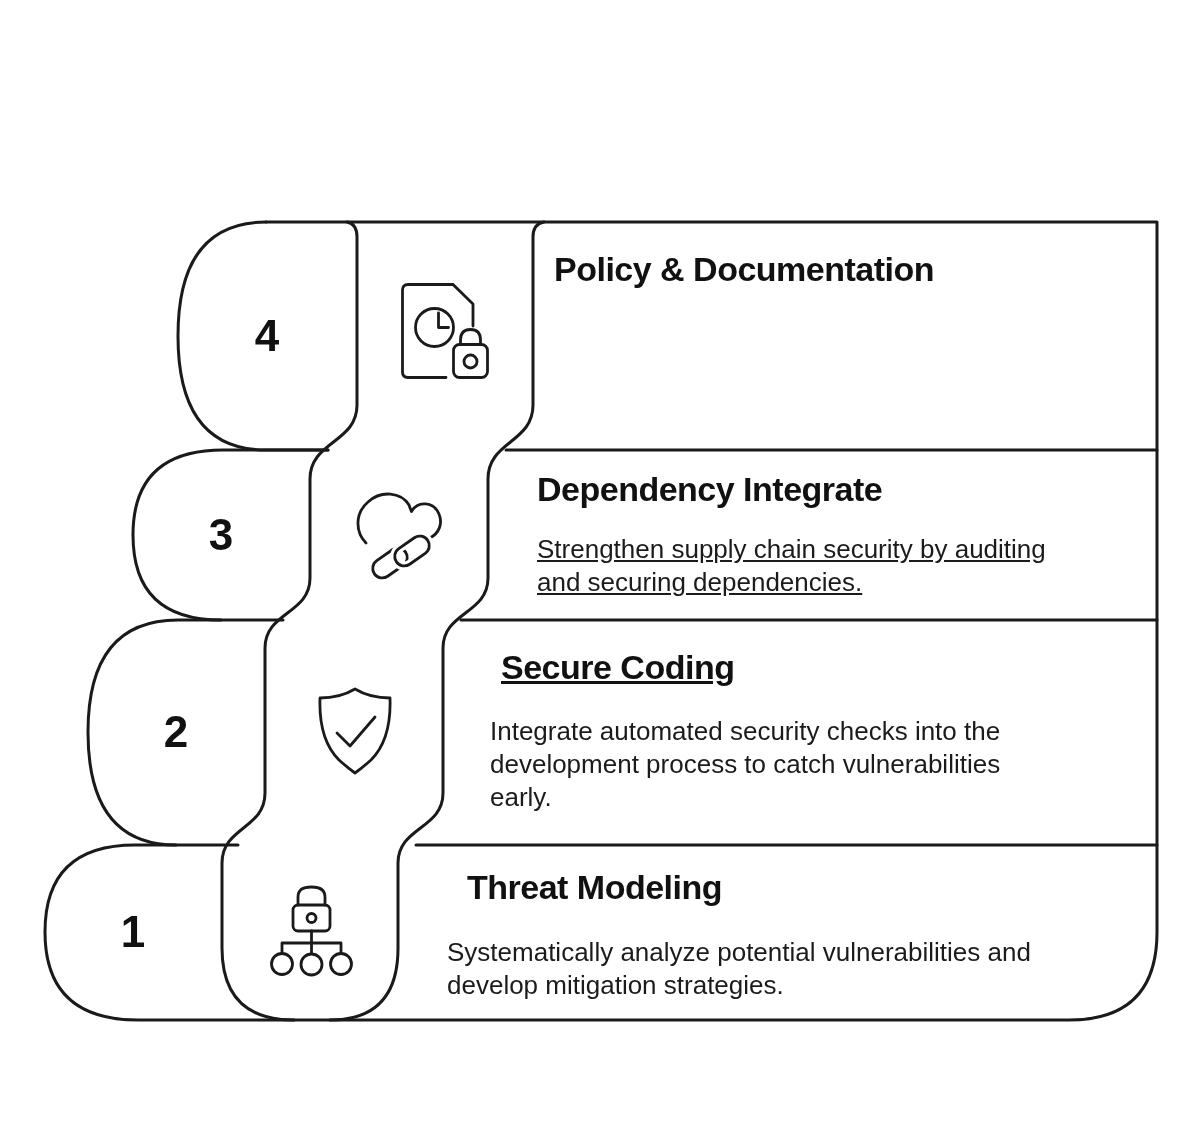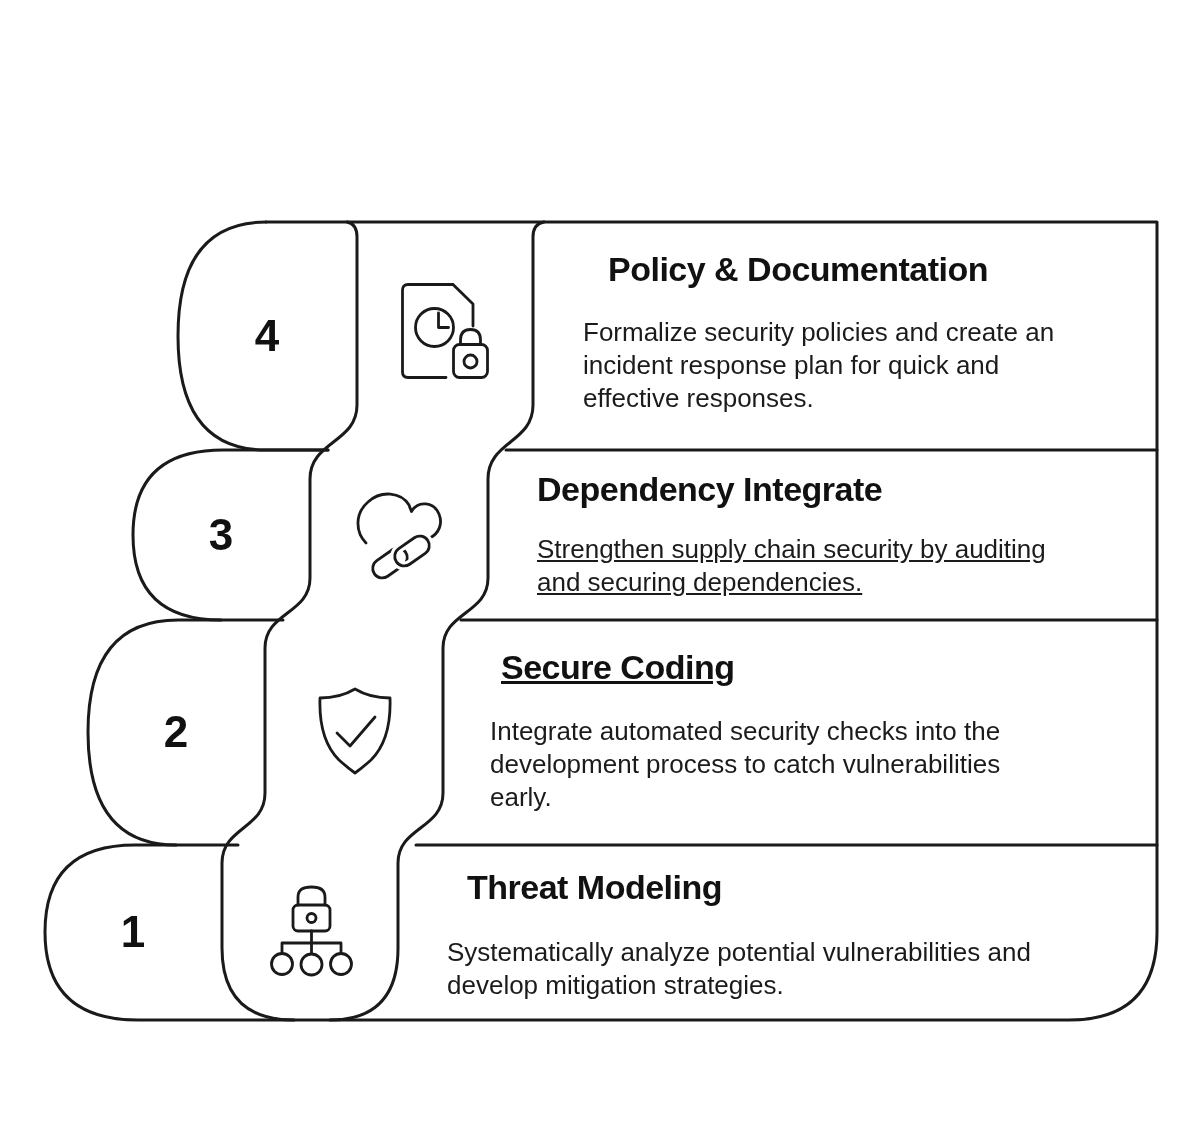--- a/index.html
+++ b/index.html
@@ -16,21 +16,21 @@
   .num{
     position:absolute;width:100px;text-align:center;
     font-size:44px;line-height:50px;font-weight:700;color:#111111;
   }
   .n4{left:217px;top:311px;} .n3{left:171px;top:510px;}
   .n2{left:126px;top:707px;} .n1{left:83px;top:907px;}
   .title{
     position:absolute;font-size:34px;line-height:38px;font-weight:700;
     letter-spacing:-0.5px;white-space:pre;color:#111111;
   }
-  .t4{left:608px;top:250px;} .t3{left:537px;top:470px;}
+  .t4{left:554px;top:250px;} .t3{left:537px;top:470px;}
   .t2{left:501px;top:648px;text-decoration:underline;} .t1{left:467px;top:868px;}
   .desc{
     position:absolute;font-size:26px;line-height:33px;font-weight:400;
     white-space:pre;color:#1b1b1b;
   }
   .d4{left:583px;top:316px;} .d3{left:537px;top:533px;text-decoration:underline;}
   .d2{left:490px;top:715px;} .d1{left:447px;top:936px;}
 </style>
 </head>
 <body>
@@ -85,23 +85,20 @@
   <div class="num n4">4</div>
   <div class="num n3">3</div>
   <div class="num n2">2</div>
   <div class="num n1">1</div>
 
   <div class="title t4">Policy &amp; Documentation</div>
   <div class="title t3">Dependency Integrate</div>
   <div class="title t2">Secure Coding</div>
   <div class="title t1">Threat Modeling</div>
 
-  <div class="desc d4">Formalize security policies and create an
-incident response plan for quick and
-effective responses.</div>
   <div class="desc d3">Strengthen supply chain security by auditing
 and securing dependencies.</div>
   <div class="desc d1">Systematically analyze potential vulnerabilities and
 develop mitigation strategies.</div>
   <div class="desc d2">Integrate automated security checks into the
 development process to catch vulnerabilities
 early.</div>
 
 </div>
 

